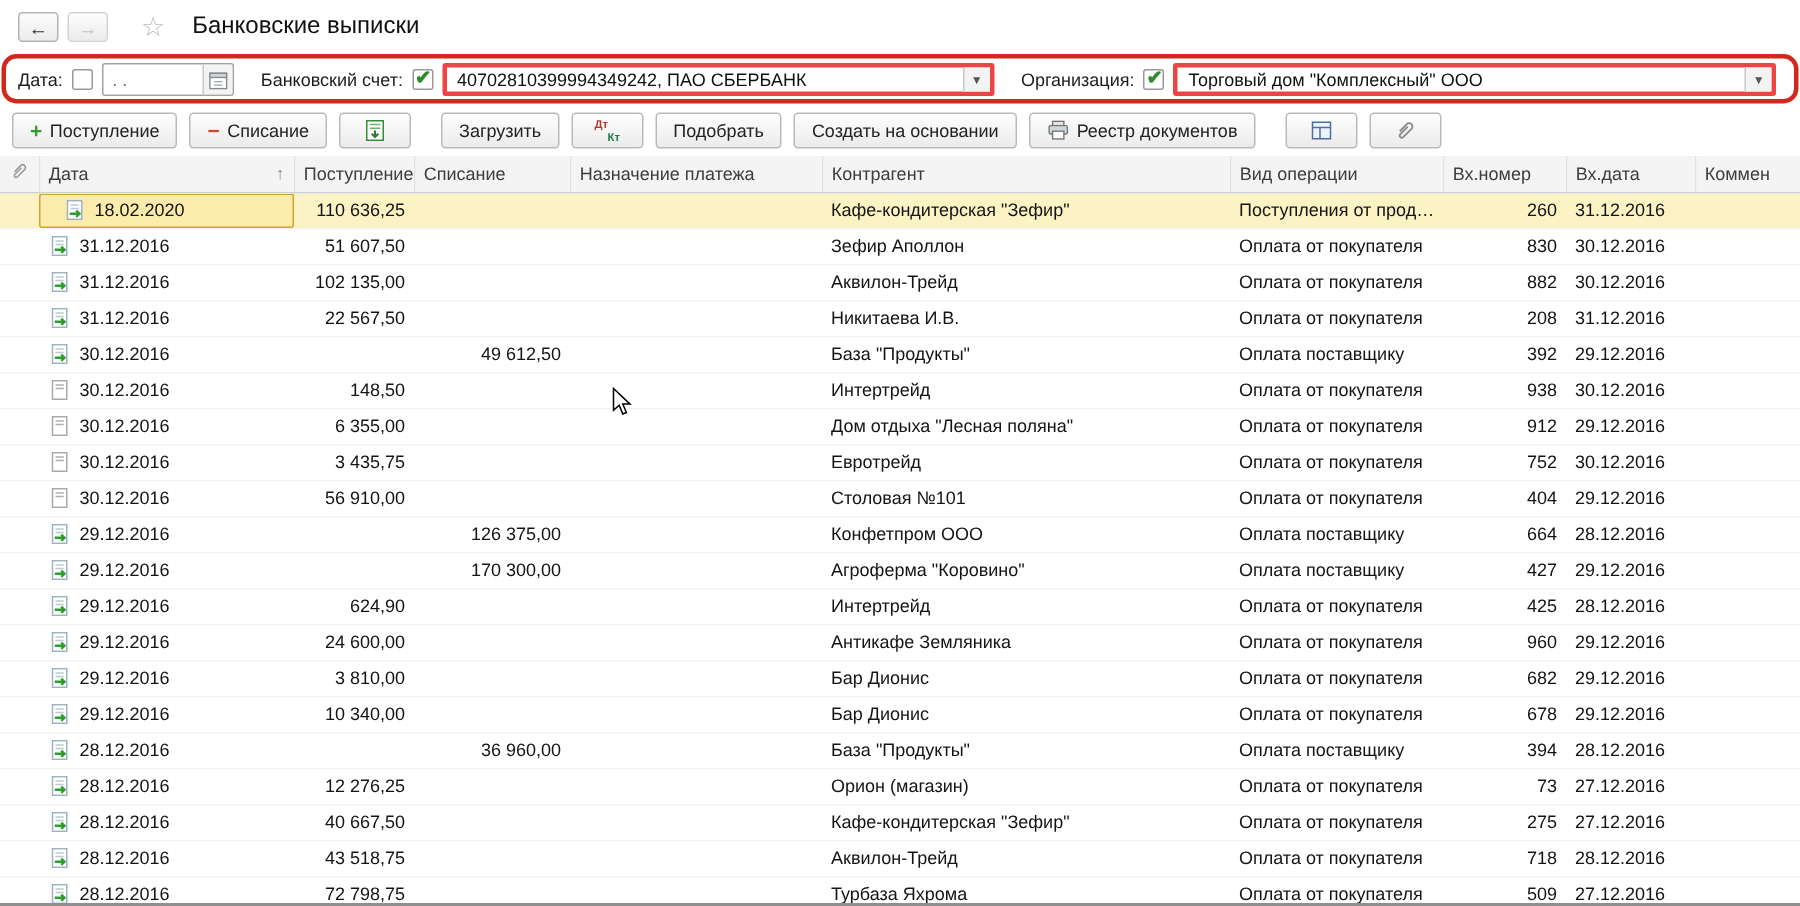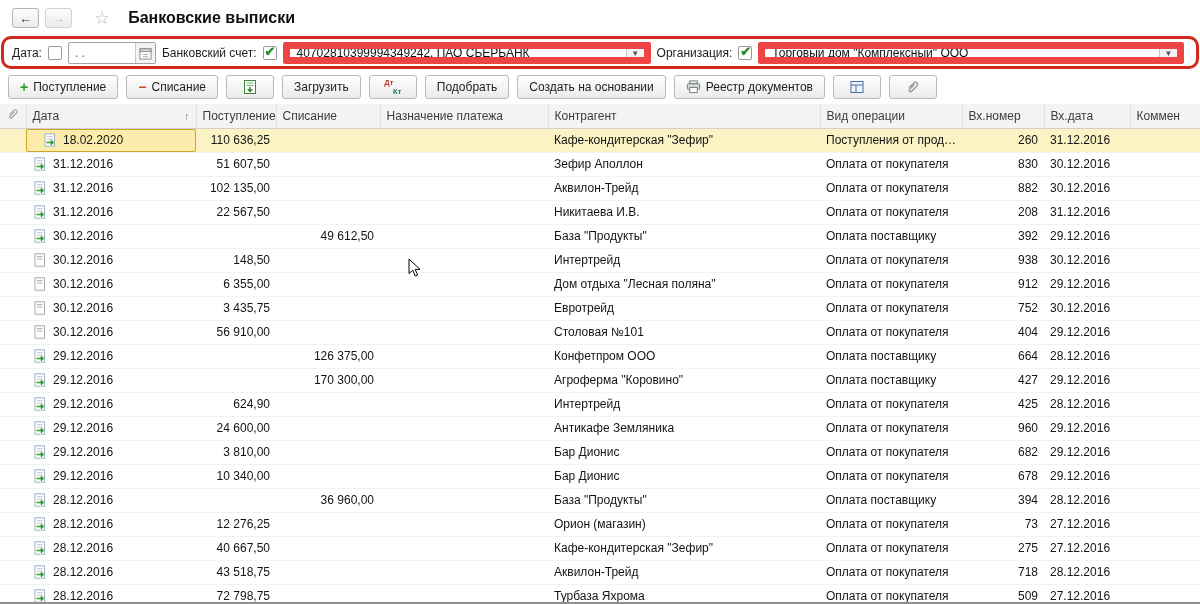--- a/index.html
+++ b/index.html
@@ -10,39 +10,39 @@
     border-bottom:2px solid #8f8f8f;
   }
 
   
   .top { height:36px; display:flex; align-items:center; padding:0 12px; gap:6px; background:#fff; }
   .nav-btn { width:27px; height:20px; border:1px solid #b3b3b3; border-radius:3px;
     background:linear-gradient(#fdfdfd,#ebebeb); font-size:13px; color:#333;
     display:flex; align-items:center; justify-content:center; cursor:default; }
   .nav-btn.disabled { color:#c3c3c3; border-color:#d3d3d3; }
   .star { font-size:18px; color:#bdbdbd; margin-left:16px; line-height:1; }
-  .title { font-size:16px; font-weight:700; color:#101010; margin-left:12px; }
+  .title { font-size:16px; font-weight:400; color:#101010; margin-left:12px; }
 
   
   .filterbar { position:relative; height:34px; display:flex; align-items:center; padding:12px 12px; gap:6px; background:#fff; }
   .annotation { position:absolute; left:1px; right:1px; top:0; bottom:1px;
     border:3px solid #d3281e; border-radius:10px; pointer-events:none; z-index:5; }
   .flabel { font-size:12px; color:#1d1d1d; white-space:nowrap; }
   .checkbox { width:14px; height:14px; border:1px solid #999; border-radius:2px; background:#fff; position:relative; flex:none; }
   .checkbox.checked::after { content:"✔"; position:absolute; left:1px; top:-3px; font-size:13px; font-weight:bold; color:#2e8b2e; }
   .datefield { width:88px; height:22px; border:1px solid #a3a3a3; border-radius:2px; background:#fff; display:flex; align-items:center; overflow:hidden; }
   .datefield .val { flex:1; padding-left:6px; font-size:12px; color:#666; }
   .calbtn { width:20px; height:20px; border-left:1px solid #c9c9c9; background:#f3f3f3; display:flex; align-items:center; justify-content:center; }
-  .combo { height:22px; border:7px solid #ef4444; border-radius:2px; background:#fff; display:flex; align-items:center; overflow:hidden; }
+  .combo { height:22px; border:3px solid #ef4444; border-radius:2px; background:#fff; display:flex; align-items:center; overflow:hidden; }
   .combo .val { flex:1; padding:0 7px; font-size:12px; color:#111; white-space:nowrap; overflow:hidden; }
   .combo .drop { width:18px; height:20px; border-left:1px solid #c9c9c9; background:#f3f3f3;
     display:flex; align-items:center; justify-content:center; color:#555; font-size:8px; flex:none; }
   .combo.account { width:368px; }
   .combo.org { flex:1; margin-right:4px; }
-  .gap12 { }
+  .gap12 { margin-left:12px; }
 
   
   .toolbar { height:34px; display:flex; align-items:center; padding:0 8px; gap:8px; background:#fff; }
   .tb-btn { height:24px; border:1px solid #b9b9b9; border-radius:3px;
     background:linear-gradient(#fefefe,#ebebeb); padding:0 11px; font-size:12px; color:#222;
     display:flex; align-items:center; gap:5px; white-space:nowrap; cursor:default; }
   .icon-btn { width:48px; padding:0; justify-content:center; }
   .plus  { color:#2e9e2e; font-weight:bold; font-size:14px; line-height:1; }
   .minus { color:#d0482a; font-weight:bold; font-size:14px; line-height:1; }
   .dtkt { position:relative; width:17px; height:16px; font-size:7.5px; font-weight:bold; line-height:1; }

